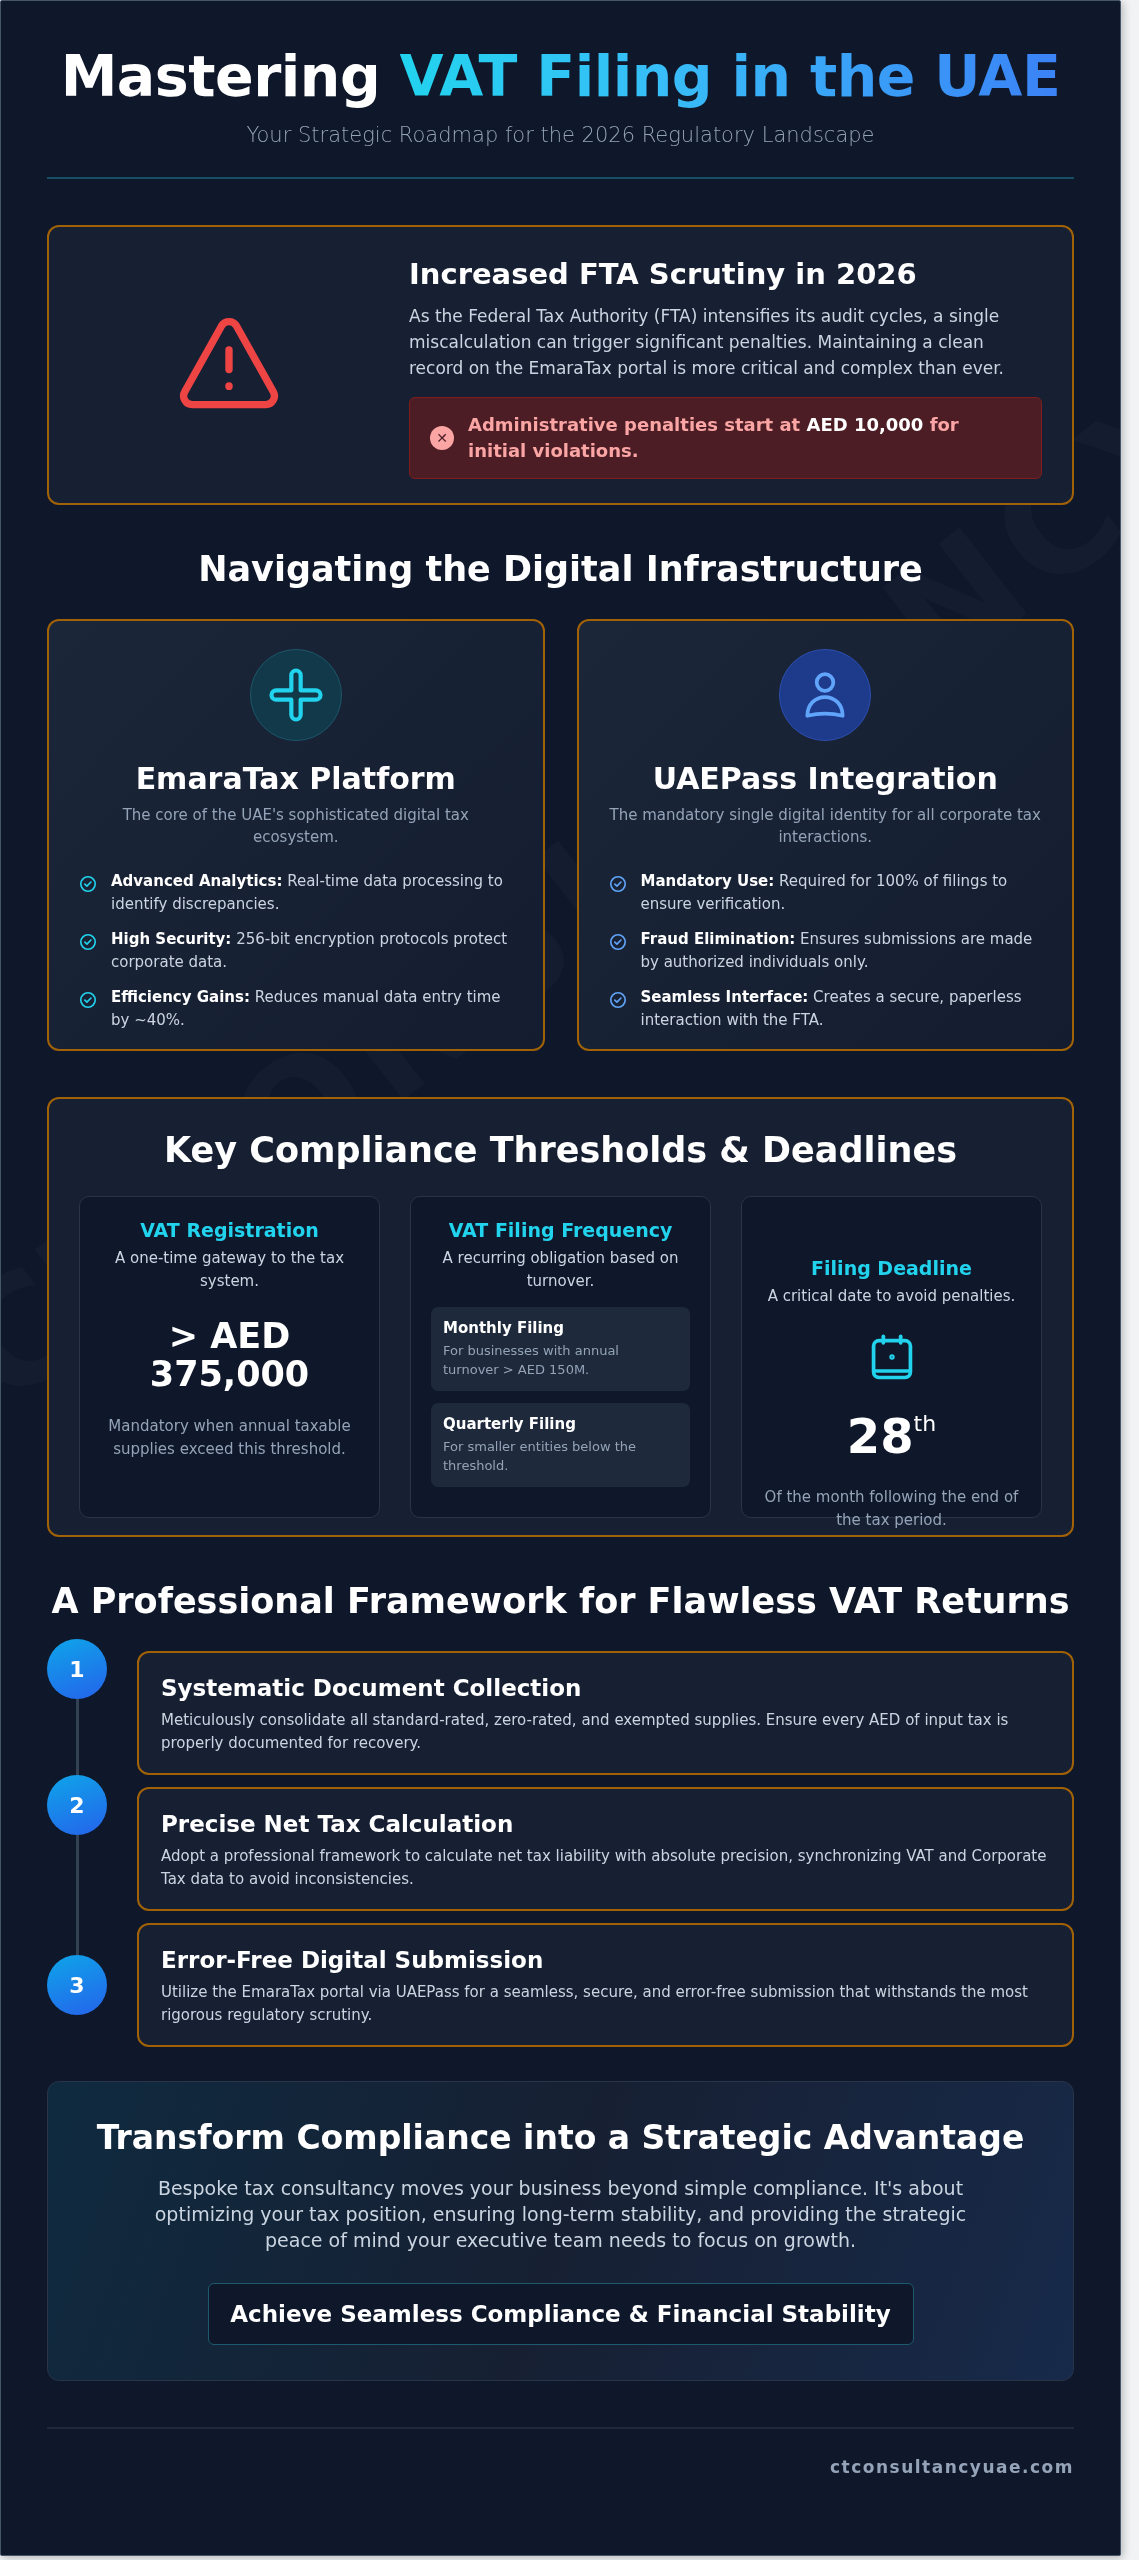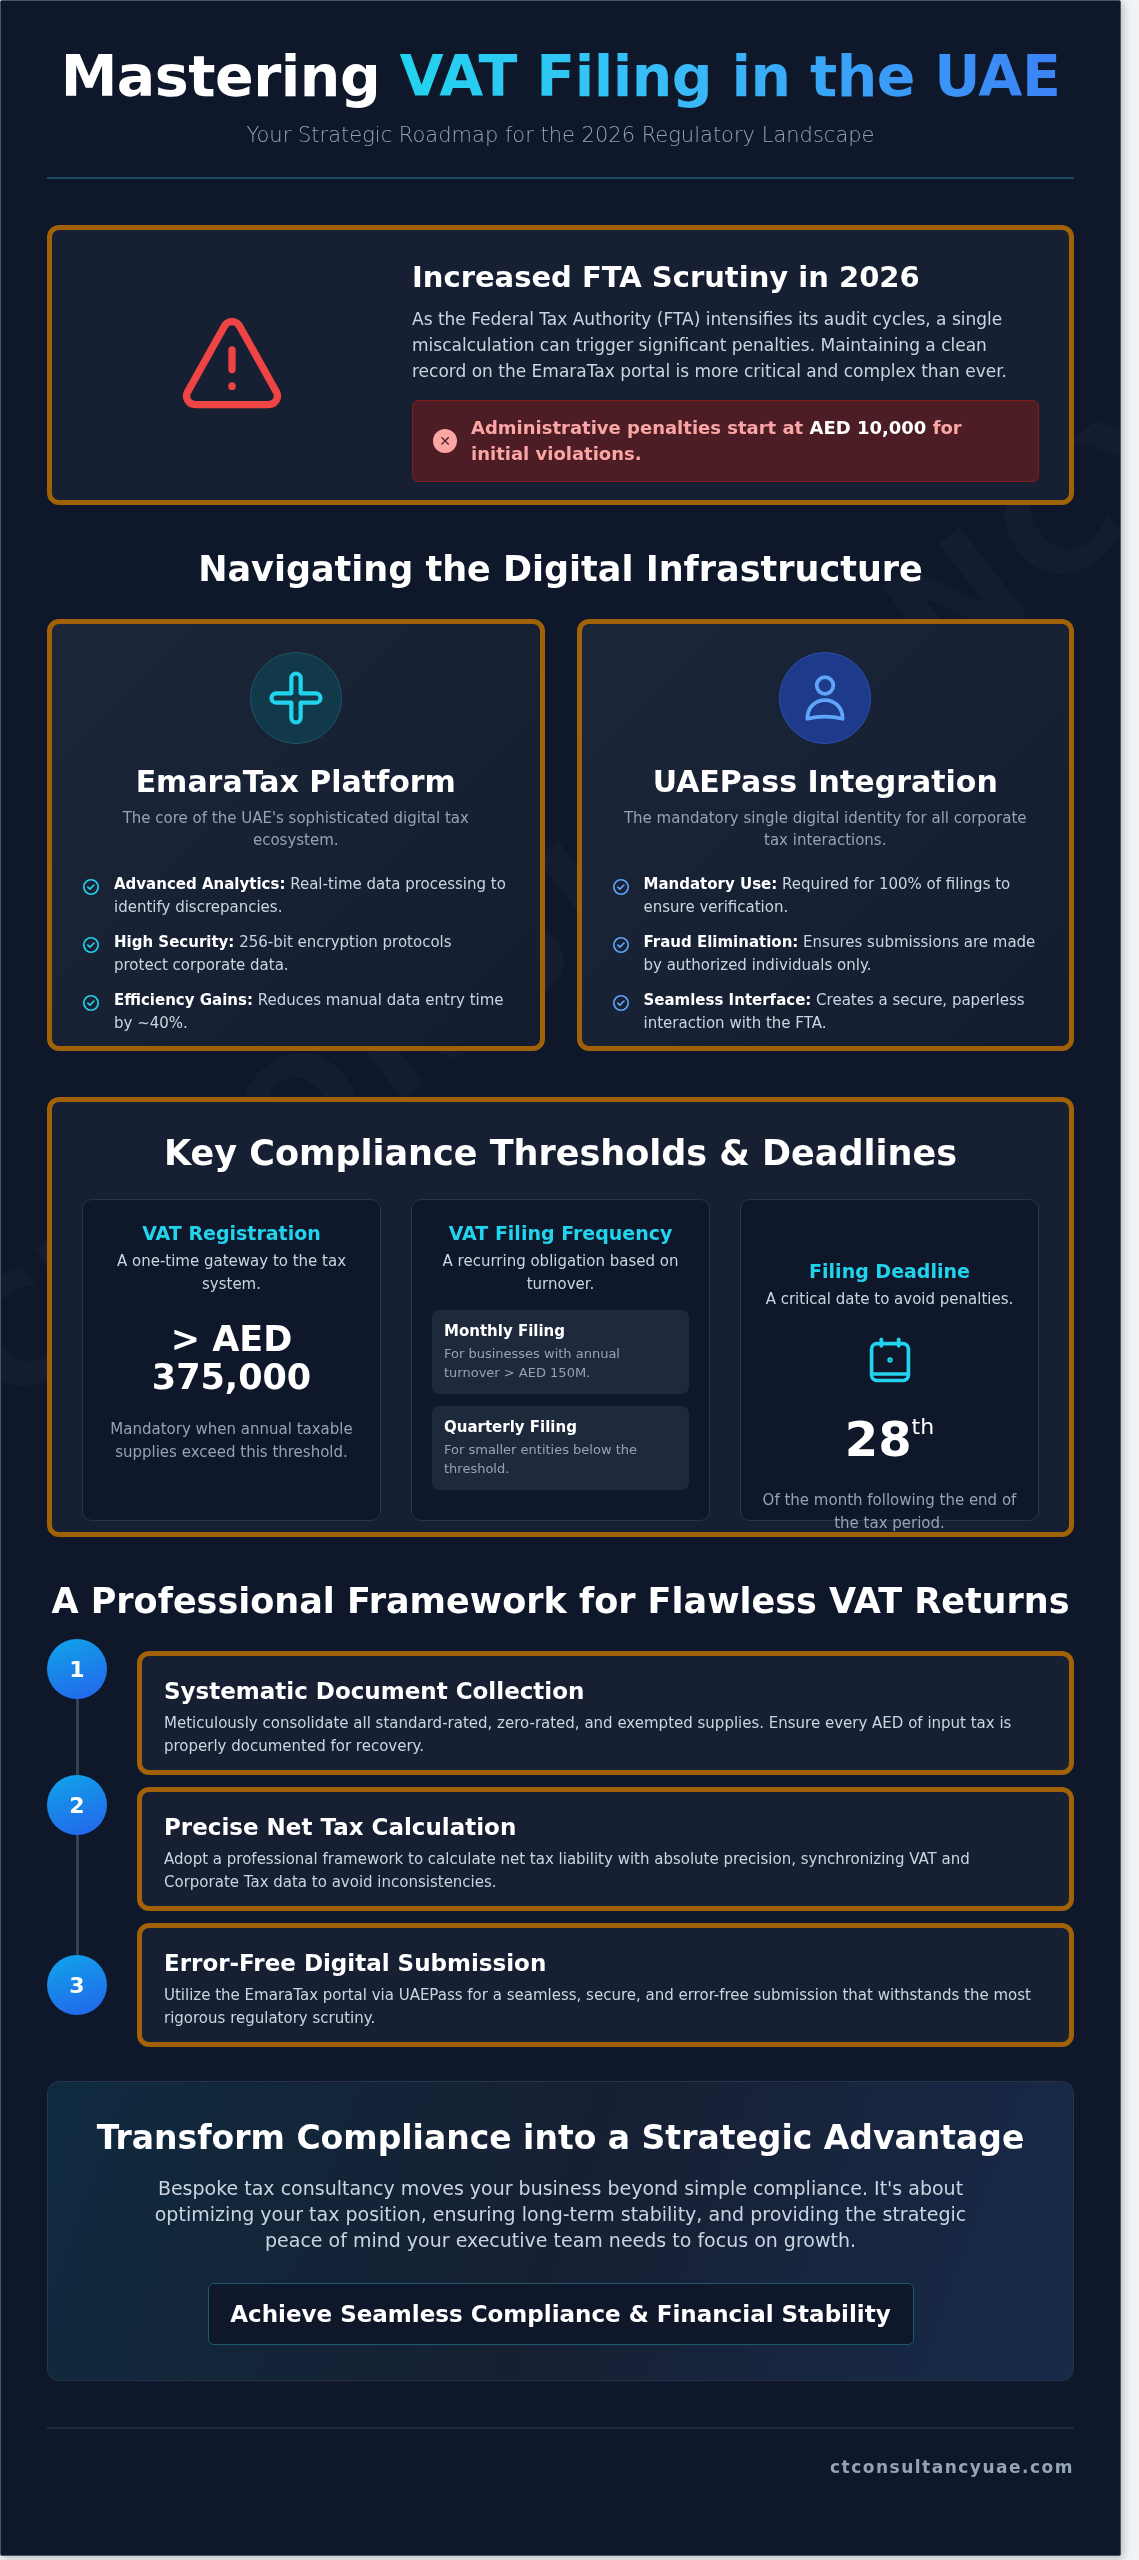--- a/index.html
+++ b/index.html
@@ -24,21 +24,21 @@
   .hero-title .w { color: #ffffff; }
   .hero-title .g {
     background: linear-gradient(90deg, #22d3ee 0%, #38bdf8 40%, #3b82f6 100%);
     -webkit-background-clip: text; background-clip: text; color: transparent;
   }
   .hero-sub { text-align: center; font-size: 21px; color: #94a3b8; margin-top: 12px; font-weight: 300; }
   .hero-divider { height: 2px; background: #164e63; margin-top: 30px; }
 
   
   .card {
-    background: #172033; border: 5px solid #a16207; border-radius: 12px;
+    background: #172033; border: 2px solid #a16207; border-radius: 12px;
   }
   .alert-card { margin-top: 46px; height: 280px; display: flex; }
   .alert-left { width: 360px; display: flex; align-items: center; justify-content: center; }
   .alert-right { flex: 1; padding-top: 30px; padding-right: 30px; }
   .alert-title { font-size: 29px; font-weight: bold; color: #ffffff; }
   .alert-text { margin-top: 12px; font-size: 17px; line-height: 26px; color: #cbd5e1; }
   .penalty {
     margin-top: 16px; background: #4c1d24; border: 1px solid #7f1d1d; border-radius: 6px;
     padding: 14px 20px; display: flex; align-items: center; gap: 14px;
   }

